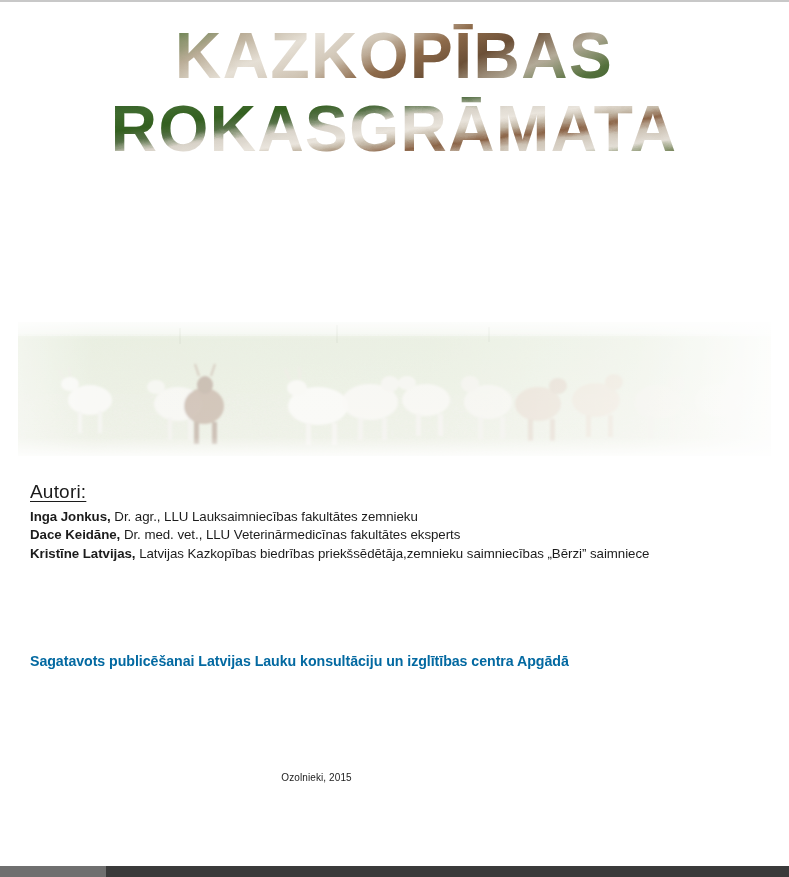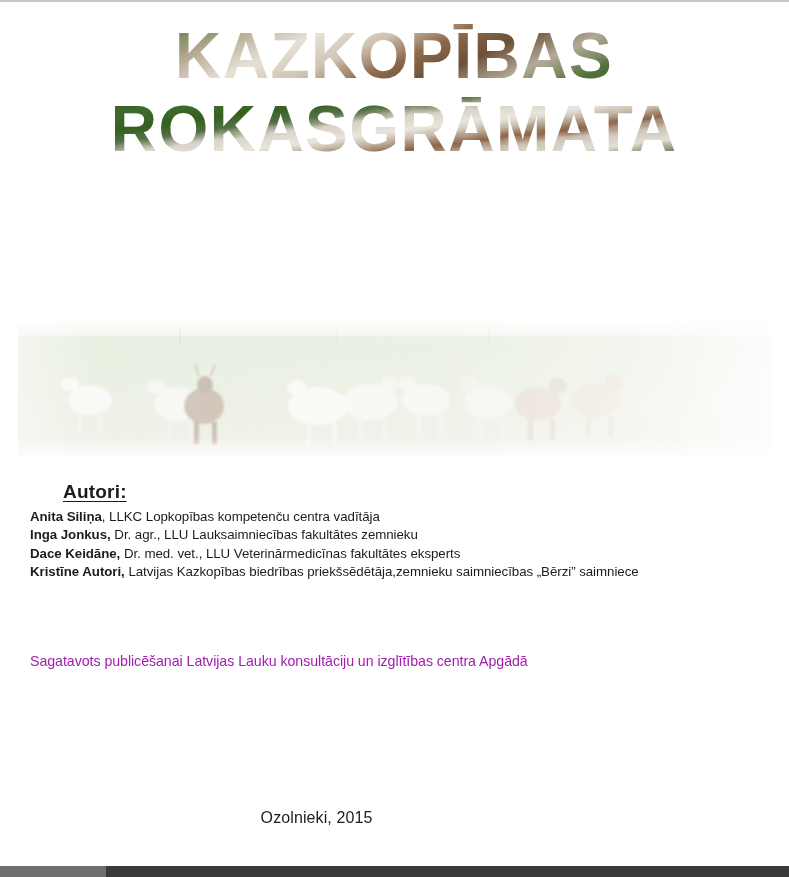--- a/index.html
+++ b/index.html
@@ -78,25 +78,24 @@
   }
   .photo-band svg { display: block; }
 
   
   .authors-heading {
     position: absolute;
     left: 30px;
     top: 479px;
     font-size: 19px;
     color: #1c1c1c;
-    font-weight: bold;
+    font-weight: normal;
     text-decoration: underline;
     text-underline-offset: 3px;
     letter-spacing: 0.2px;
-    margin-left: 33px;
   }
   .author-list {
     position: absolute;
     left: 30px;
     top: 506px;
     width: 730px;
   }
   .author-line {
     font-size: 13.3px;
     color: #1c1c1c;
@@ -106,22 +105,22 @@
   }
   .author-line .nm {
     font-weight: bold;
   }
 
   .publish-line {
     position: absolute;
     left: 30px;
     top: 651px;
     font-size: 14.2px;
-    font-weight: normal;
-    color: #a21caf;
+    font-weight: bold;
+    color: #0369a1;
     white-space: nowrap;
     letter-spacing: -0.05px;
   }
 
   .credits {
     position: absolute;
     left: 30px;
     top: 699px;
     width: 700px;
   }
@@ -129,24 +128,24 @@
     font-size: 13.3px;
     color: #1c1c1c;
     line-height: 19px;
     white-space: nowrap;
     letter-spacing: -0.05px;
   }
 
   .imprint {
     position: absolute;
     left: 0;
-    top: 807px;
+    top: 770px;
     width: 633px;
     text-align: center;
-    font-size: 16px;
+    font-size: 10px;
     color: #1c1c1c;
     letter-spacing: 0.1px;
   }
 </style>
 </head>
 <body>
 
 <div class="viewer-top-rule"></div>
 
 <div class="page">
@@ -338,30 +337,27 @@
       <rect x="0" y="0" width="753" height="134" fill="url(#fadeRight)"></rect>
       <rect x="0" y="0" width="753" height="134" fill="url(#fadeVert)"></rect>
       <rect x="0" y="0" width="753" height="134" fill="#ffffff" opacity="0.30"></rect>
     </svg>
   </div>
 
   <div class="authors-heading">Autori:</div>
 
   <div class="author-list">
     <div class="author-line">
-      <span class="nm">Anita Siliņa</span><span>, LLKC Lopkopības kompetenču centra vadītāja</span>
-    </div>
-    <div class="author-line">
       <span class="nm">Inga Jonkus,</span><span> Dr. agr., LLU Lauksaimniecības fakultātes zemnieku</span>
     </div>
     <div class="author-line">
       <span class="nm">Dace Keidāne,</span><span> Dr. med. vet., LLU Veterinārmedicīnas fakultātes eksperts</span>
     </div>
     <div class="author-line">
-      <span class="nm">Kristīne Autori,</span><span> Latvijas Kazkopības biedrības priekšsēdētāja,zemnieku saimniecības „Bērzi” saimniece</span>
+      <span class="nm">Kristīne Latvijas,</span><span> Latvijas Kazkopības biedrības priekšsēdētāja,zemnieku saimniecības „Bērzi” saimniece</span>
     </div>
   </div>
 
   <div class="publish-line">Sagatavots publicēšanai Latvijas Lauku konsultāciju un izglītības centra Apgādā</div>
 
   <div class="credits">
   </div>
 
   <div class="imprint">Ozolnieki, 2015</div>
 

